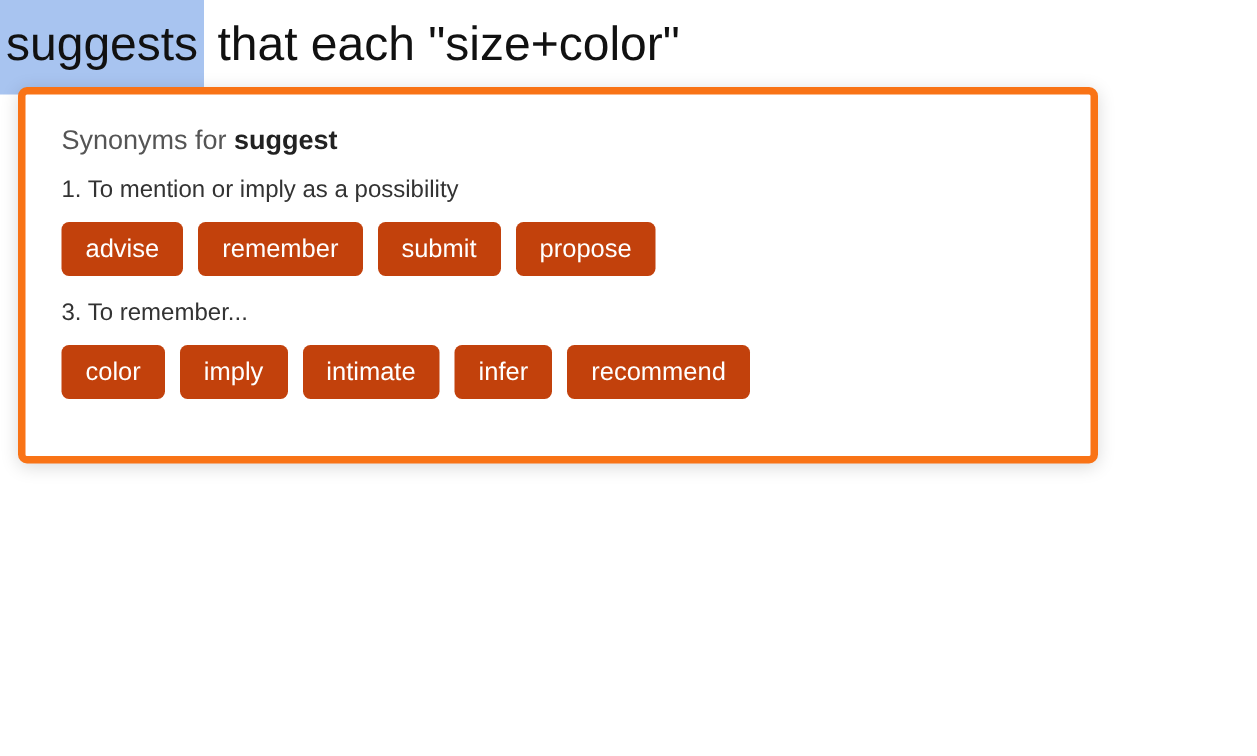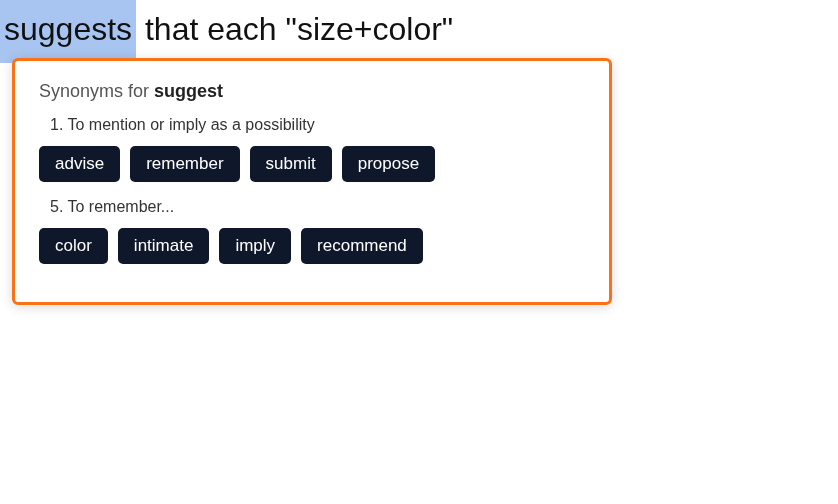--- a/index.html
+++ b/index.html
@@ -28,23 +28,23 @@
     .header-area .highlight {
       background-color: #a8c4f0;
       color: #111;
       padding: 16px 4px;
     }
 
     .popup-container {
       position: absolute;
       top: 58px;
       left: 12px;
-      width: 600px;
+      width: 720px;
       background: #fff;
-      border: 3px solid #f97316;
+      border: 5px solid #f97316;
       border-radius: 6px;
       padding: 20px 24px 24px 24px;
       box-shadow: 0 2px 12px rgba(0,0,0,0.15);
     }
 
     .popup-title {
       font-size: 18px;
       font-weight: 400;
       color: #555;
       margin-bottom: 14px;
@@ -52,32 +52,31 @@
 
     .popup-title strong {
       font-weight: 700;
       color: #222;
     }
 
     .sense-label {
       font-size: 16px;
       color: #333;
       margin-bottom: 12px;
-      margin-left: 11px;
     }
 
     .synonyms-row {
       display: flex;
       flex-wrap: wrap;
       gap: 10px;
       margin-bottom: 14px;
     }
 
     .synonym-badge {
-      background-color: #0f172a;
+      background-color: #c2410c;
       color: #fff;
       font-size: 17px;
       font-weight: 500;
       padding: 8px 16px;
       border-radius: 5px;
       cursor: pointer;
       display: inline-block;
       text-align: right;
     }
 
@@ -105,21 +104,22 @@
     <div class="sense-label">1. To mention or imply as a possibility</div>
     <div class="synonyms-row">
       <span class="synonym-badge">advise</span>
       <span class="synonym-badge">remember</span>
       <span class="synonym-badge">submit</span>
       <span class="synonym-badge">propose</span>
     </div>
   </div>
 
   <div class="sense-section">
-    <div class="sense-label">5. To remember...</div>
+    <div class="sense-label">3. To remember...</div>
     <div class="synonyms-row">
       <span class="synonym-badge">color</span>
+      <span class="synonym-badge">imply</span>
       <span class="synonym-badge">intimate</span>
-      <span class="synonym-badge">imply</span>
+      <span class="synonym-badge">infer</span>
       <span class="synonym-badge">recommend</span>
     </div>
   </div>
 </div>
 
 </body></html>

